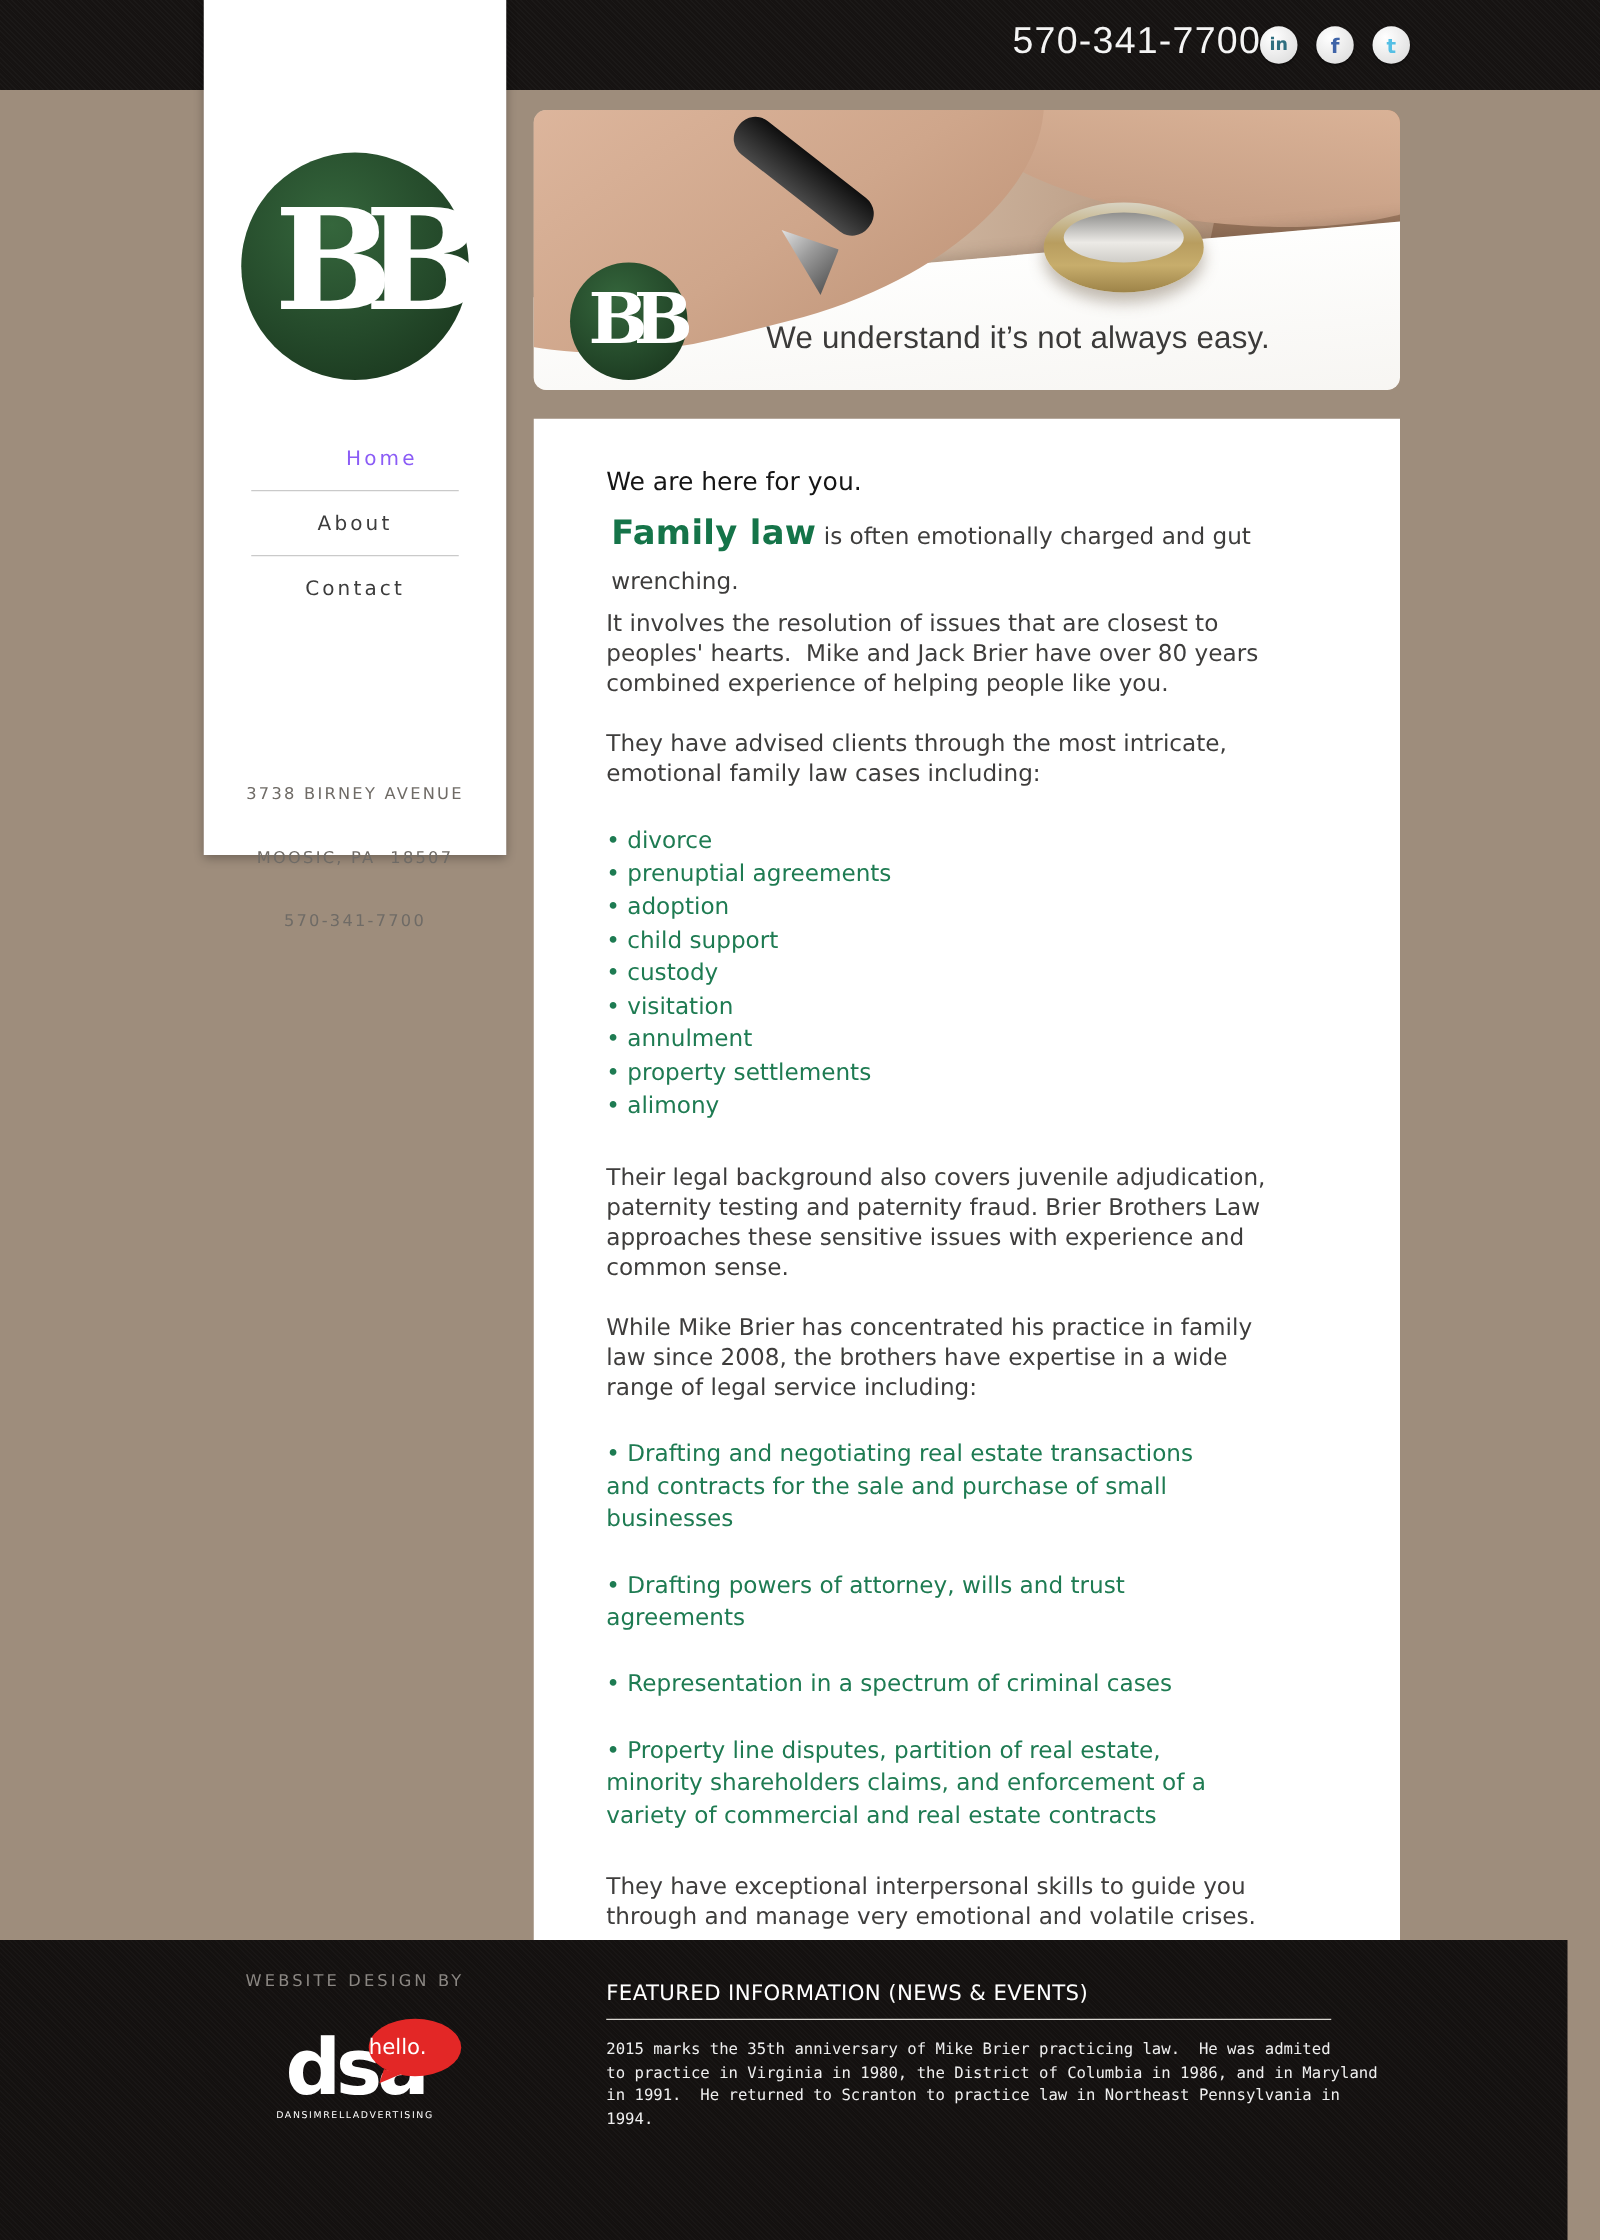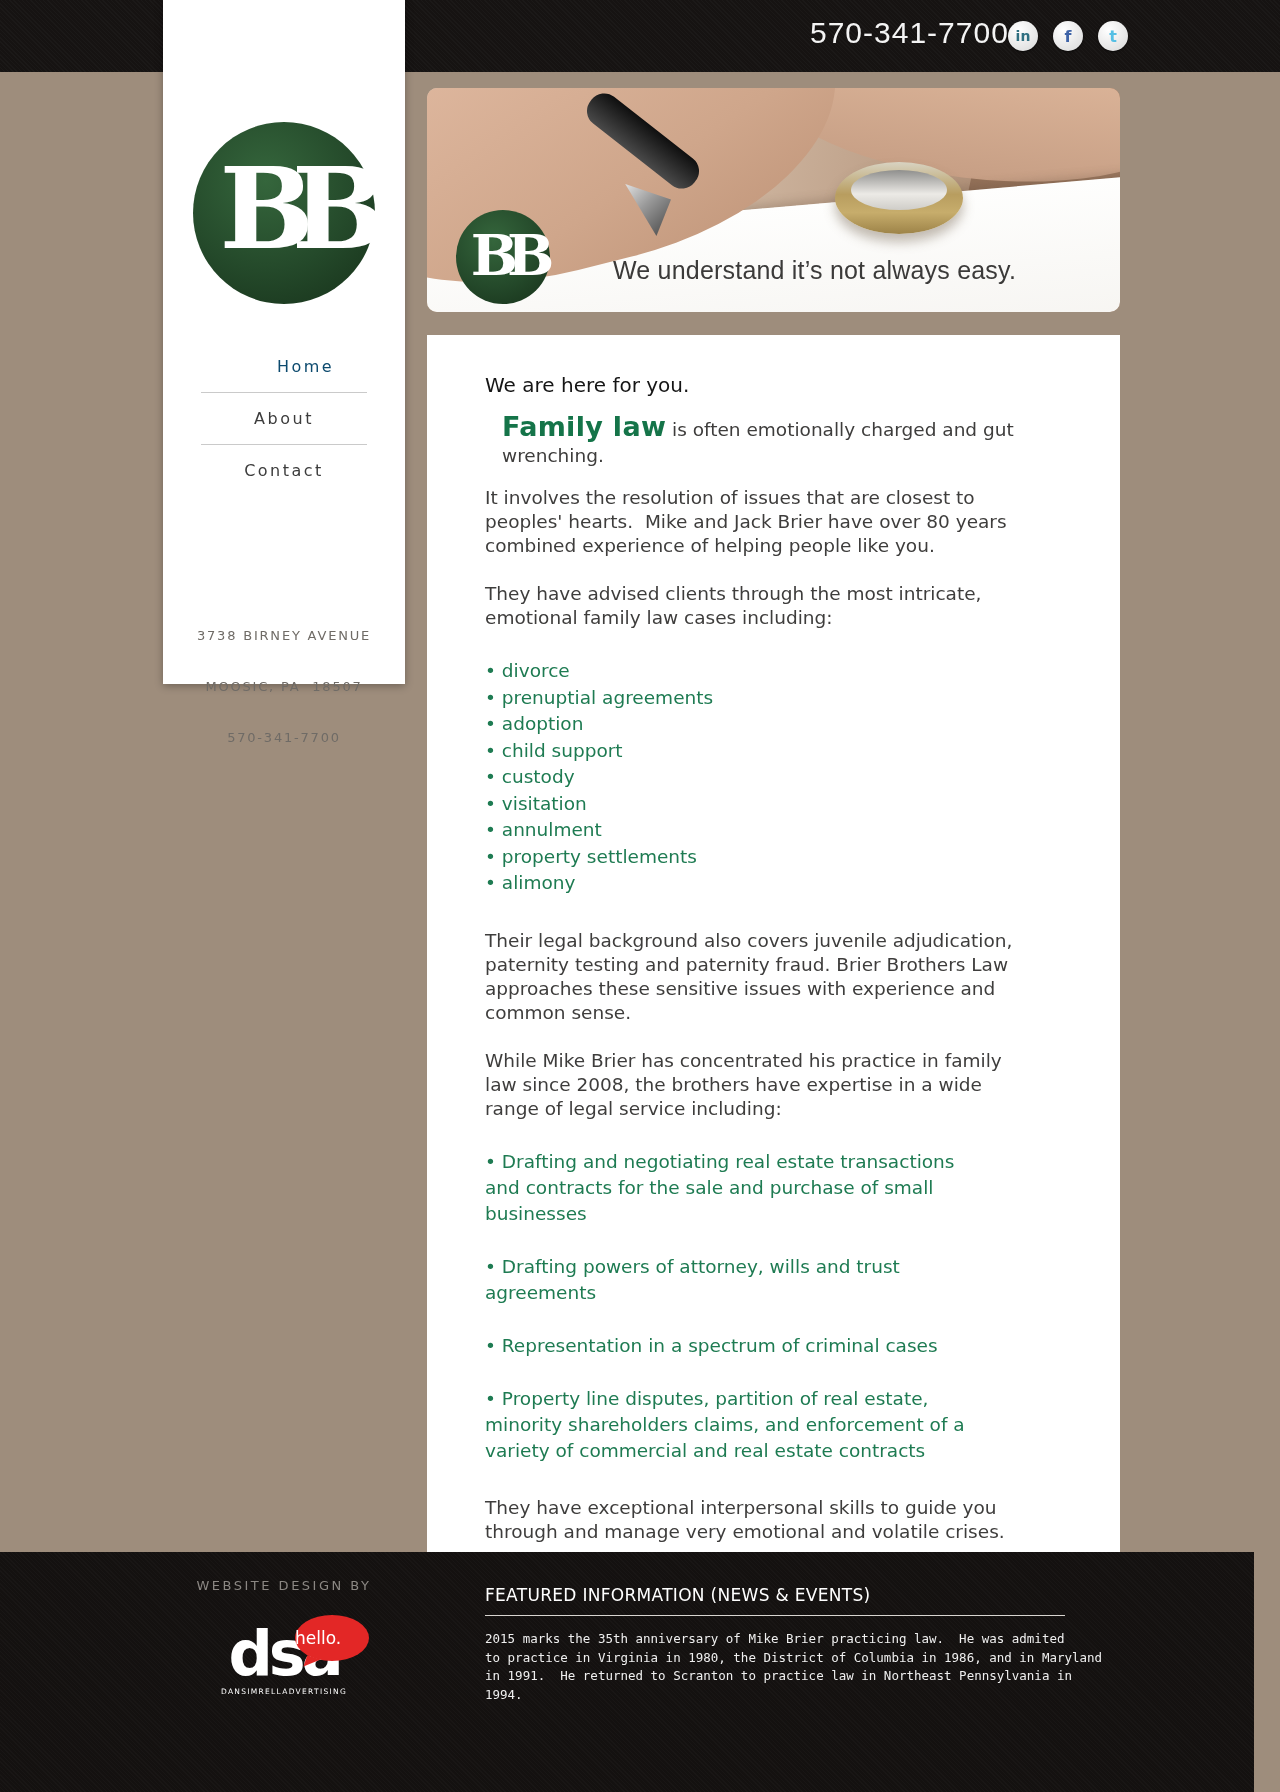--- a/index.html
+++ b/index.html
@@ -25,21 +25,21 @@
   .sidebar{position:absolute;left:163px;top:0;width:242px;height:684px;background:#ffffff;
            box-shadow:0 2px 8px rgba(0,0,0,.30);}
   .logo-circle{width:182px;height:182px;border-radius:50%;margin:122px auto 0;
                background:radial-gradient(circle at 40% 32%,#35663c 0%,#24492a 55%,#163019 100%);
                display:flex;align-items:center;justify-content:center;}
   .logo-bb{font-family:"DejaVu Serif",serif;font-weight:bold;color:#fff;font-size:112px;
            letter-spacing:-0.20em;padding-left:0.14em;line-height:1;margin-top:-8px;}
   .nav{margin-top:44px;}
   .nav-item{display:block;text-align:center;font-size:16px;letter-spacing:2.5px;color:#3c3c3c;
             padding:9px 0;text-decoration:none;cursor:pointer;}
-  .nav-item.active{color:#0c4a6e;padding-left:43px;}
+  .nav-item.active{color:#8b5cf6;padding-left:43px;}
   .nav-divider{border-top:1px solid #cacaca;margin:7px 38px;}
   .address{position:absolute;left:0;top:593px;width:100%;text-align:center;font-size:13px;
            color:#6f6b66;letter-spacing:1.8px;line-height:17px;white-space:pre-wrap;}
 
   
   .hero{position:absolute;left:427px;top:88px;width:693px;height:224px;border-radius:10px;
         overflow:hidden;background:linear-gradient(100deg,#dcc5b2 0%,#cdb49e 45%,#b99a82 72%,#8d6b53 100%);}
   .hero .hand-right{position:absolute;right:-55px;top:-40px;width:210px;height:340px;border-radius:40%;
         background:linear-gradient(200deg,#b08a6f,#7c5c46);transform:rotate(12deg);}
   .hero .finger-top{position:absolute;left:330px;top:-70px;width:430px;height:160px;border-radius:50%;
@@ -65,21 +65,21 @@
   .hero-logo span{font-family:"DejaVu Serif",serif;font-weight:bold;color:#fff;font-size:56px;
         letter-spacing:-0.20em;padding-left:0.14em;line-height:1;margin-top:-4px;}
   .hero-tagline{position:absolute;left:186px;top:168px;width:500px;font-family:"Liberation Sans",sans-serif;
         font-size:25px;color:#3b3a39;letter-spacing:.2px;}
 
   
   .content{position:absolute;left:427px;top:335px;width:693px;height:1217px;background:#ffffff;
            box-sizing:border-box;padding:38px 15px 0 58px;}
   .content h1{margin:0 0 12px;font-size:20px;font-weight:400;color:#151515;}
   .pre{white-space:pre-wrap;}
-  .intro{margin:17px;font-size:18.5px;line-height:26px;color:#3e3d3c;}
+  .intro{margin:4px;font-size:18.5px;line-height:36px;color:#3e3d3c;}
   .intro .lead{font-size:27px;font-weight:bold;color:#157449;letter-spacing:.3px;}
   .body-p{margin:0 0 24px;font-size:18.5px;line-height:24px;color:#3e3d3c;}
   .body-p.tight{margin-bottom:28px;}
   .green-list{list-style:none;margin:0 0 32px;padding:0;color:#1e7b52;font-size:18.5px;}
   .green-list li{line-height:26.5px;}
   .green-list li::before{content:"• ";}
   .green-list.services li{margin-bottom:27px;line-height:26px;}
 
   
   .footer{position:absolute;left:0;top:1552px;width:1254px;height:240px;background:#141110;

